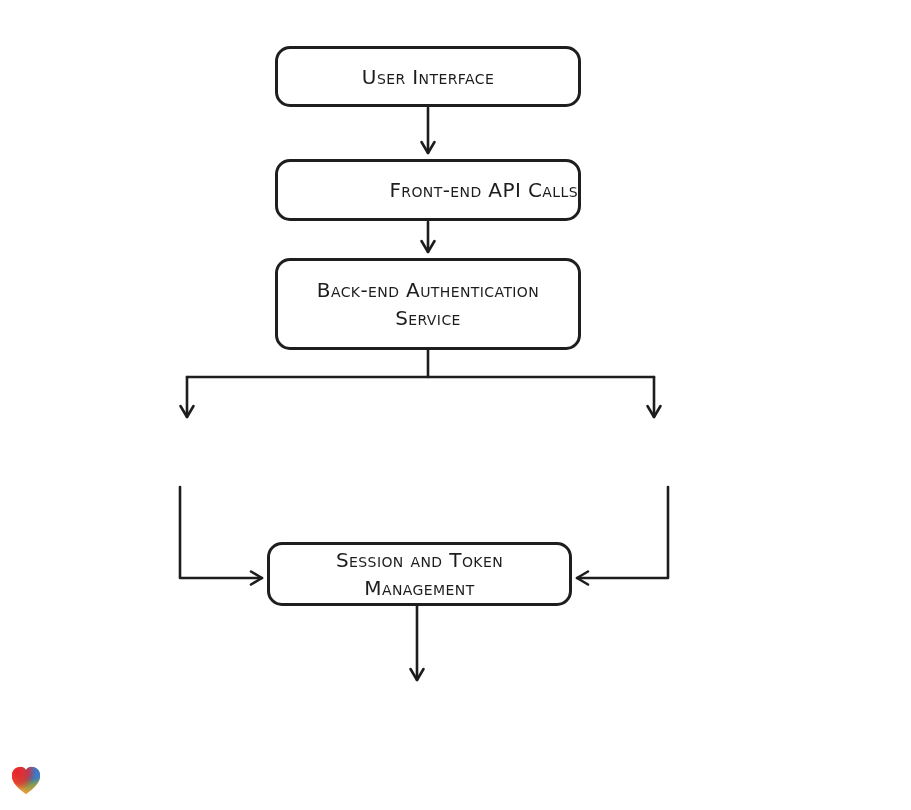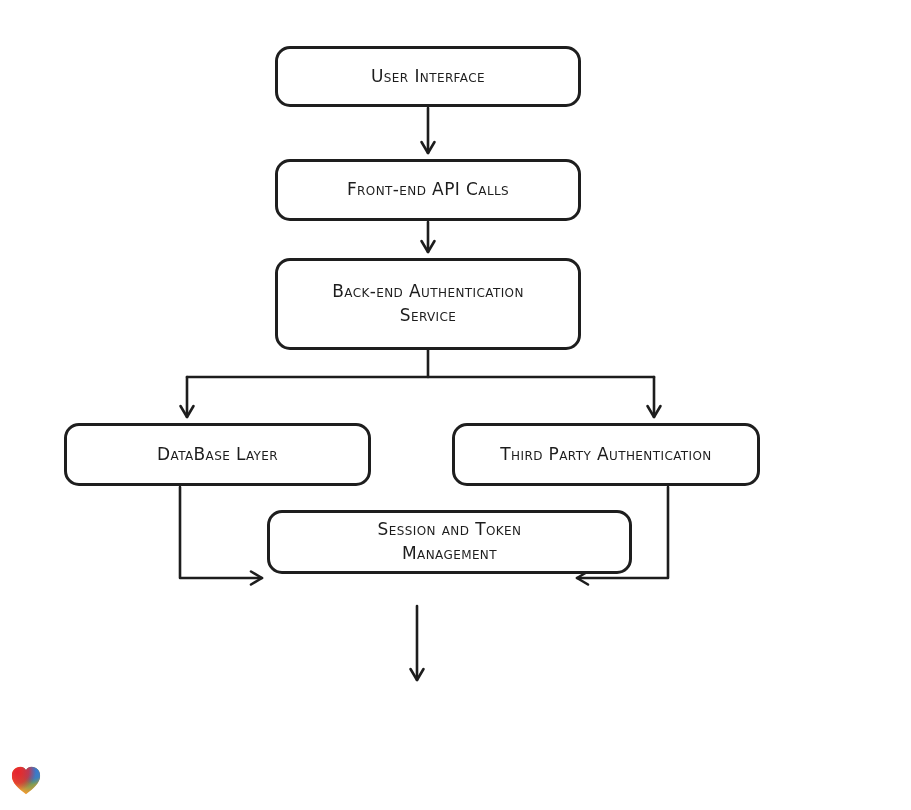--- a/index.html
+++ b/index.html
@@ -25,34 +25,34 @@
     background: #ffffff;
     border: 3px solid #1e1e1e;
     border-radius: 15px;
     display: flex;
     align-items: center;
     justify-content: center;
     box-sizing: border-box;
   }
   .node-label {
     font-variant: small-caps;
-    font-size: 17px;
+    font-size: 20px;
     letter-spacing: 0.4px;
     color: #1d1d1d;
     text-align: center;
     white-space: pre-line;
     line-height: 1.4;
   }
   
   #n-user-interface        { left: 275px; top: 46px;  width: 306px; height: 61px; }
-  #n-frontend-api-calls    { left: 275px; top: 159px; width: 306px; height: 62px; }
+  #n-frontend-api-calls    { left: 275px; top: 159px; width: 306px; height: 62px; justify-content: flex-end; }
   #n-backend-auth-service  { left: 275px; top: 258px; width: 306px; height: 92px; }
   #n-database-layer        { left: 64px;  top: 423px; width: 307px; height: 63px; }
   #n-third-party-auth      { left: 452px; top: 423px; width: 308px; height: 63px; }
-  #n-session-token-mgmt    { left: 267px; top: 510px; width: 365px; height: 64px; }
+  #n-session-token-mgmt    { left: 267px; top: 542px; width: 305px; height: 64px; }
   #n-security-measures     { left: 267px; top: 686px; width: 306px; height: 61px; }
   #heart-logo {
     position: absolute;
     left: 9px;
     top: 764px;
   }
 </style>
 </head>
 <body>
 
@@ -83,27 +83,21 @@
 
   <div class="node" id="n-frontend-api-calls">
     <span class="node-label">Front-end API Calls</span>
   </div>
 
   <div class="node" id="n-backend-auth-service">
     <span class="node-label">Back-end Authentication
 Service</span>
   </div>
 
-  <div class="node" id="n-database-layer">
-    <span class="node-label">DataBase Layer</span>
-  </div>
 
-  <div class="node" id="n-third-party-auth">
-    <span class="node-label">Third Party Authentication</span>
-  </div>
 
   <div class="node" id="n-session-token-mgmt">
     <span class="node-label">Session and Token
 Management</span>
   </div>
 
 
   <svg id="heart-logo" width="34" height="35" viewBox="0 0 36 36">
     <defs>
       <clipPath id="hc">

